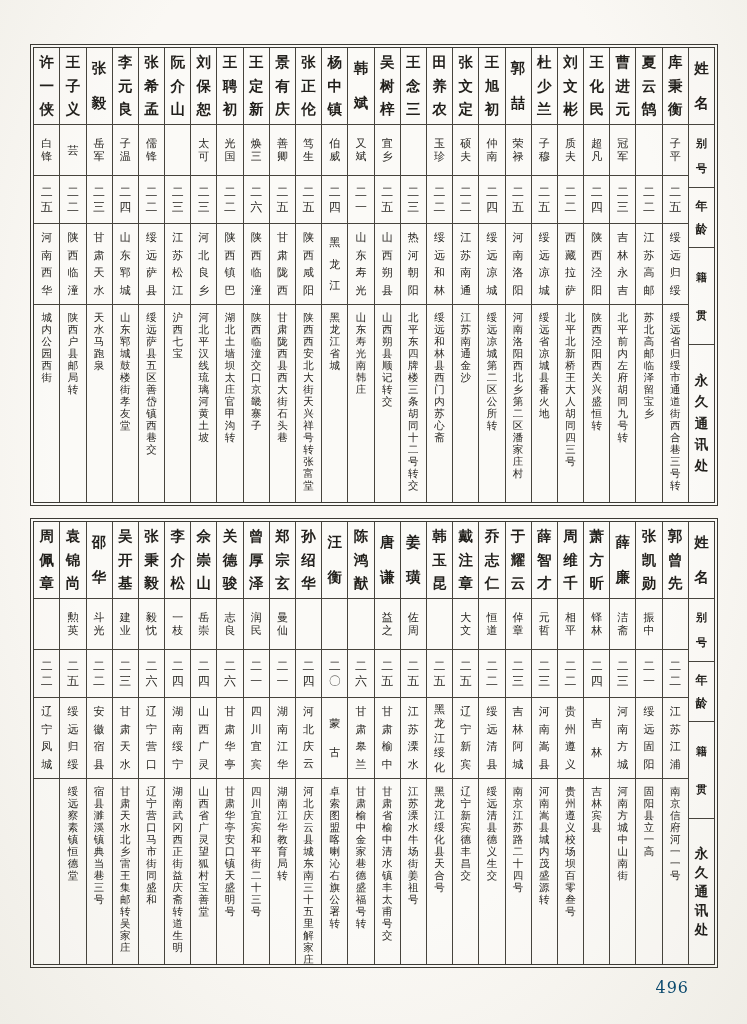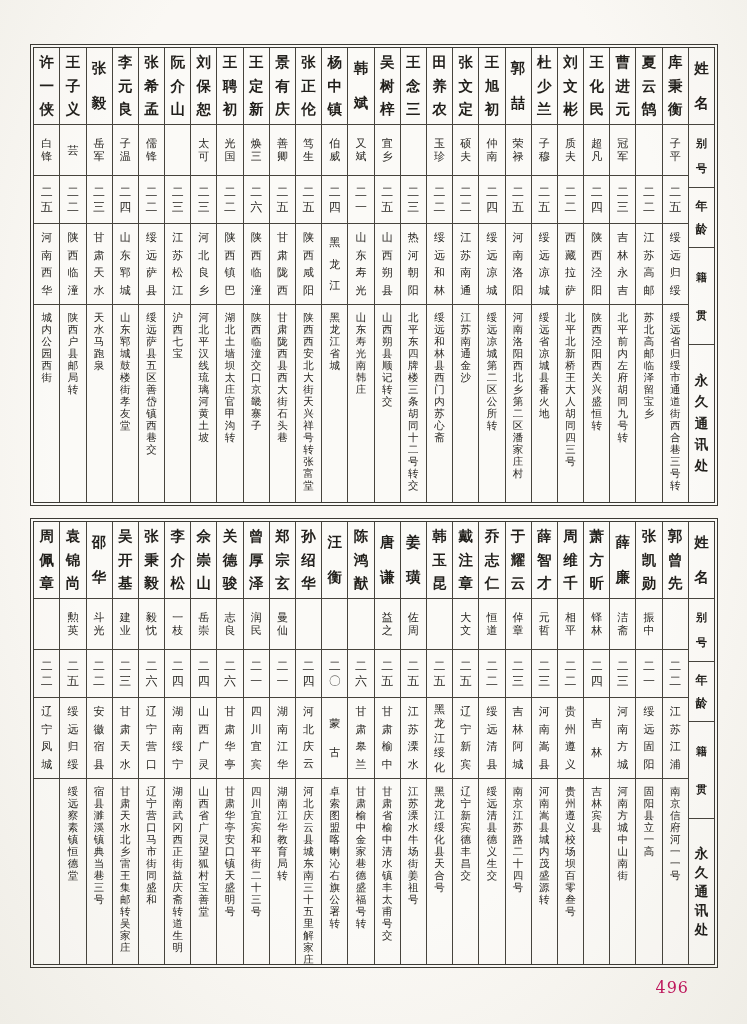--- a/index.html
+++ b/index.html
@@ -36,21 +36,21 @@
   .v-age{height:47px;justify-content:center;gap:3px;font-size:12px;}
   .v-origin{height:76px;justify-content:space-evenly;font-size:11px;padding:2px 0;}
   .v-address{flex:1 1 auto;justify-content:flex-start;gap:1.5px;font-size:10.5px;padding-top:7px;}
   .head .cell{justify-content:space-around;font-weight:700;}
   .head .v-alias,.head .v-age{padding:6px 0;gap:0;}
   .head .v-origin{padding:10px 0;}
   .head .v-address{justify-content:space-around;font-size:13.5px;padding:26px 0;}
   .pageno{
     position:absolute;right:58px;top:978px;
     font-family:"DejaVu Serif", serif;
-    font-size:16px;letter-spacing:1px;color:#be185d;
+    font-size:16px;letter-spacing:1px;color:#0c4a6e;
   }
 </style>
 </head>
 <body>
 
 <div class="sheet">
 
   <div class="sheet-table t1">
     <div class="cols">
       <div class="col head">

